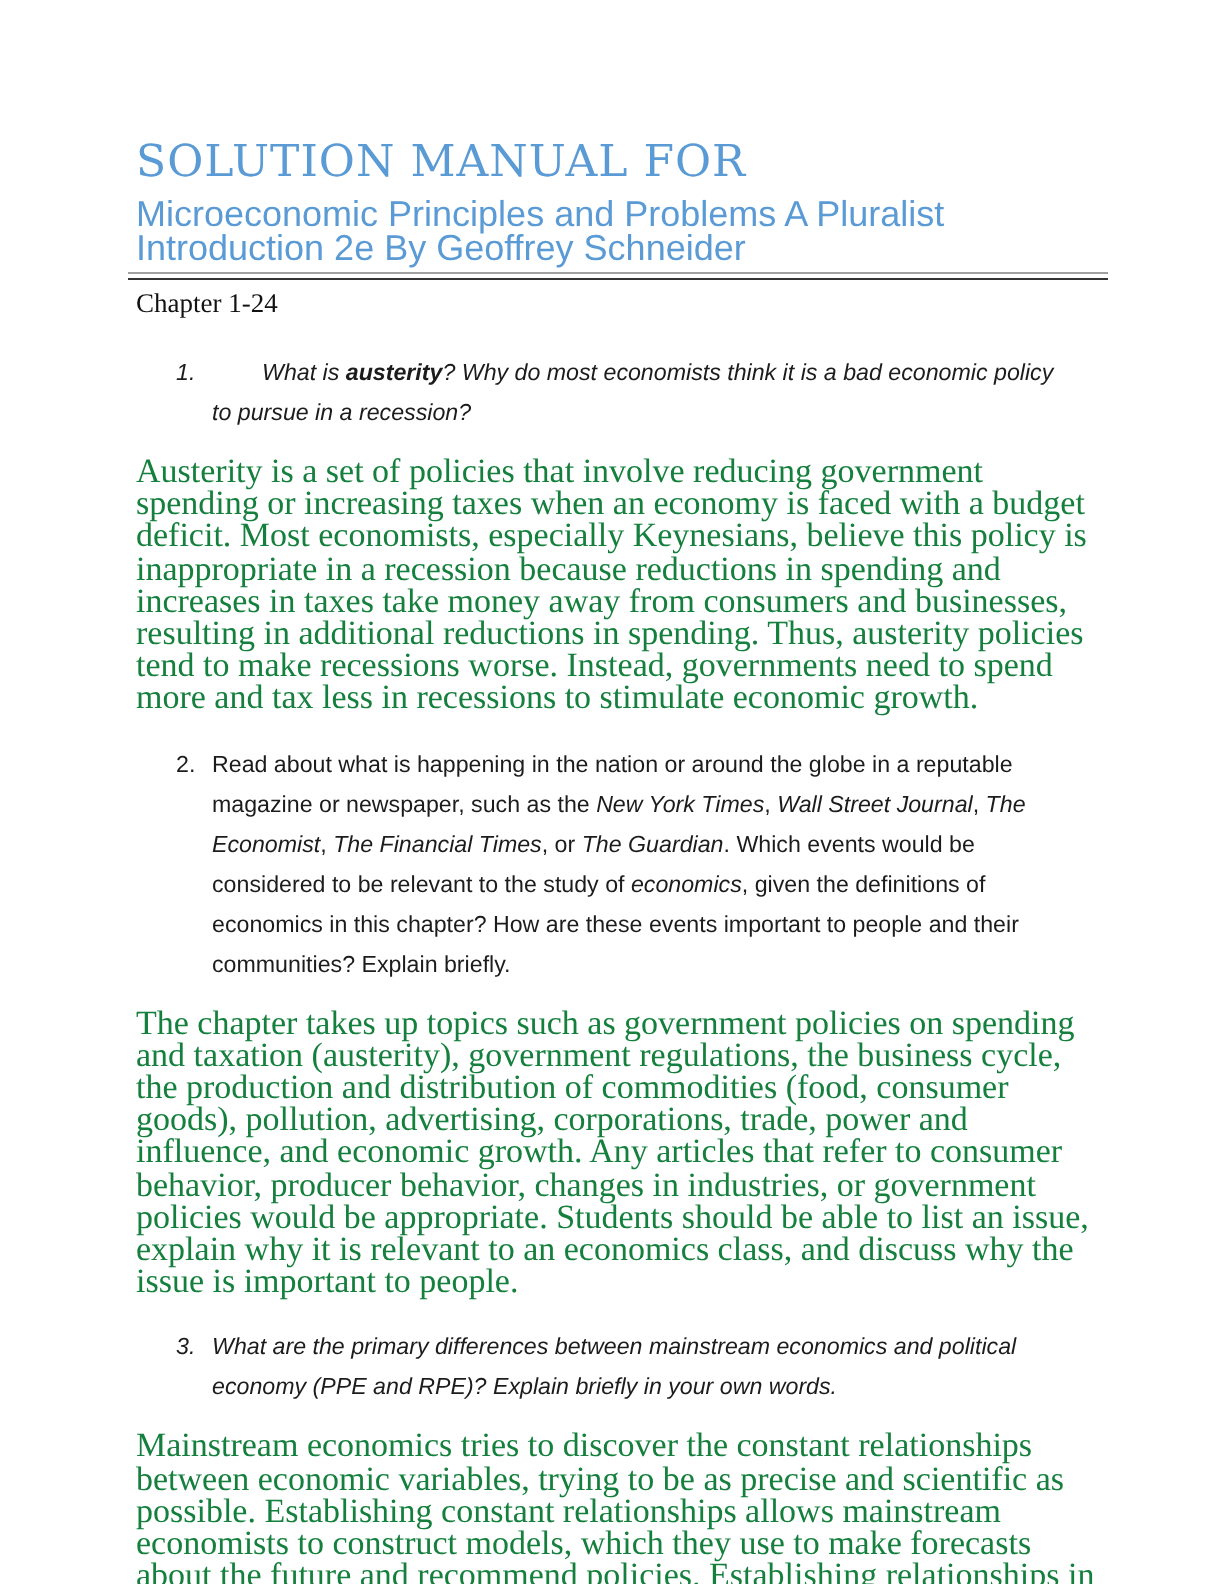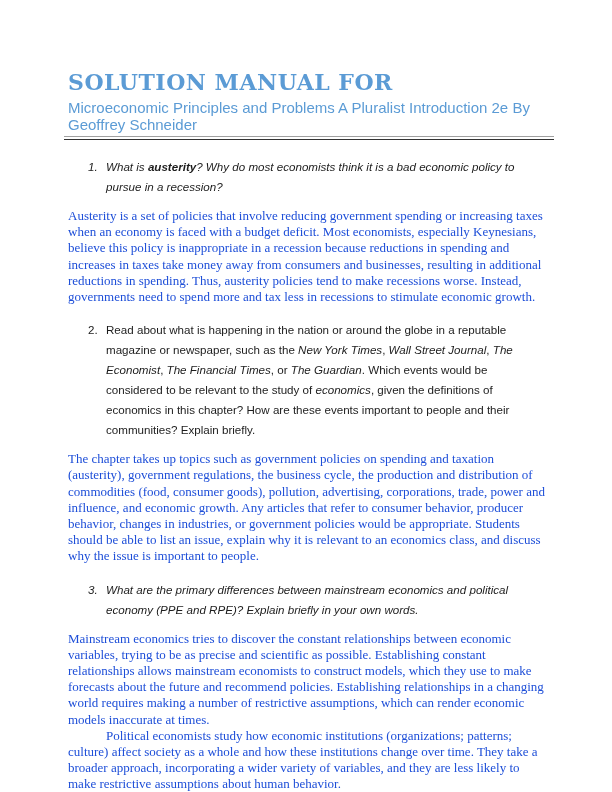--- a/index.html
+++ b/index.html
@@ -15,29 +15,29 @@
     box-sizing: border-box;
     padding: 70px 64px 0 68px;
     overflow: hidden;
     font-family: "Liberation Serif", serif;
     color: #000000;
   }
   
   .doc-title {
     margin: 0 0 5px 0;
     font-family: "DejaVu Serif", serif;
-    font-weight: 700;
+    font-weight: 400;
     font-size: 22px;
     line-height: 24px;
     letter-spacing: 0.5px;
     color: var(--accent, #5b9bd5);
   }
   .doc-sub {
     font-family: "Liberation Sans", sans-serif;
-    font-size: 15px;
+    font-size: 18px;
     line-height: 17px;
     color: var(--accent, #5b9bd5);
   }
   .header-rule {
     height: 2px;
     margin: 3px -6px 0 -4px;
     border-top: 1px solid #a0a0a0;
     border-bottom: 1.5px solid #333333;
   }
   .chapter-range {
@@ -58,47 +58,48 @@
     color: #1c1c1c;
   }
   .question.italic { font-style: italic; }
   .q-num {
     flex: none;
     width: 18px;
   }
   .q-text { flex: 1; }
   .answer {
     margin: 11px 0 15px 0;
-    font-size: 13px;
+    font-size: 17px;
     line-height: 16.2px;
-    color: #1d4ed8;
+    color: #15803d;
   }
   .answer p {
     margin: 0;
   }
   .answer p.indent { text-indent: 38px; }
   .qa-block { margin-bottom: 15px; }
 </style>
 </head>
 <body>
 
 <div class="page">
 
   <header>
     <h1 class="doc-title">SOLUTION MANUAL FOR</h1>
     <div class="doc-sub">Microeconomic Principles and Problems A Pluralist Introduction 2e By Geoffrey Schneider</div>
     <div class="header-rule"></div>
+    <div class="chapter-range">Chapter 1-24</div>
   </header>
 
   <main class="qa-list">
 
     <section class="qa-block">
       <div class="question italic">
         <span class="q-num">1.</span>
-        <span class="q-text"><span style="font-style: italic;">What is </span><span style="font-weight: bold; ">austerity</span><span style="font-style: italic;">? Why do most economists think it is a bad economic policy to pursue in a recession?</span></span>
+        <span class="q-text"><span style="font-style: italic; margin-left: 25px;">What is </span><span style="font-weight: bold; ">austerity</span><span style="font-style: italic;">? Why do most economists think it is a bad economic policy to pursue in a recession?</span></span>
       </div>
       <div class="answer">
         <p>Austerity is a set of policies that involve reducing government spending or increasing taxes when an economy is faced with a budget deficit. Most economists, especially Keynesians, believe this policy is inappropriate in a recession because reductions in spending and increases in taxes take money away from consumers and businesses, resulting in additional reductions in spending. Thus, austerity policies tend to make recessions worse. Instead, governments need to spend more and tax less in recessions to stimulate economic growth.</p>
       </div>
     </section>
 
     <section class="qa-block">
       <div class="question">
         <span class="q-num">2.</span>
         <span class="q-text"><span>Read about what is happening in the nation or around the globe in a reputable magazine or newspaper, such as the </span><span style="font-style: italic;">New York Times</span><span>, </span><span style="font-style: italic;">Wall Street Journal</span><span>, </span><span style="font-style: italic;">The Economist</span><span>, </span><span style="font-style: italic;">The Financial Times</span><span>, or </span><span style="font-style: italic;">The Guardian</span><span>. Which events would be considered to be relevant to the study of </span><span style="font-style: italic;">economics</span><span>, given the definitions of economics in this chapter? How are these events important to people and their communities? Explain briefly.</span></span>

